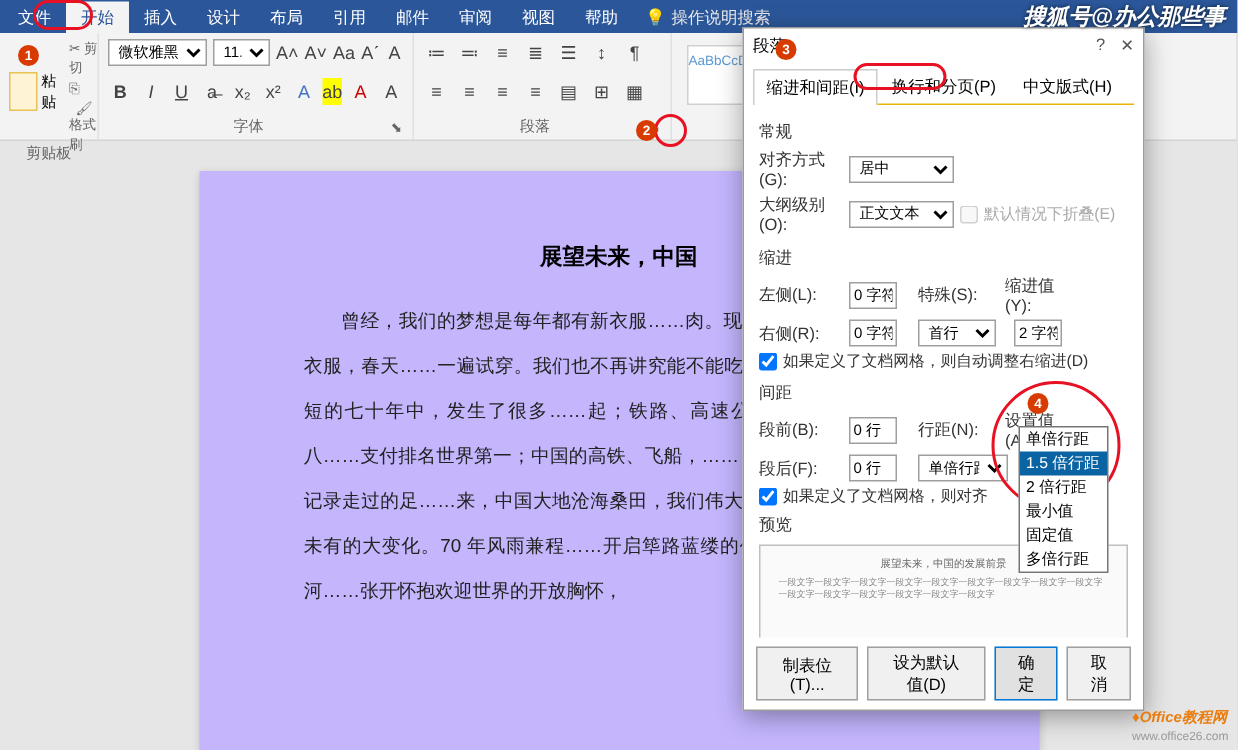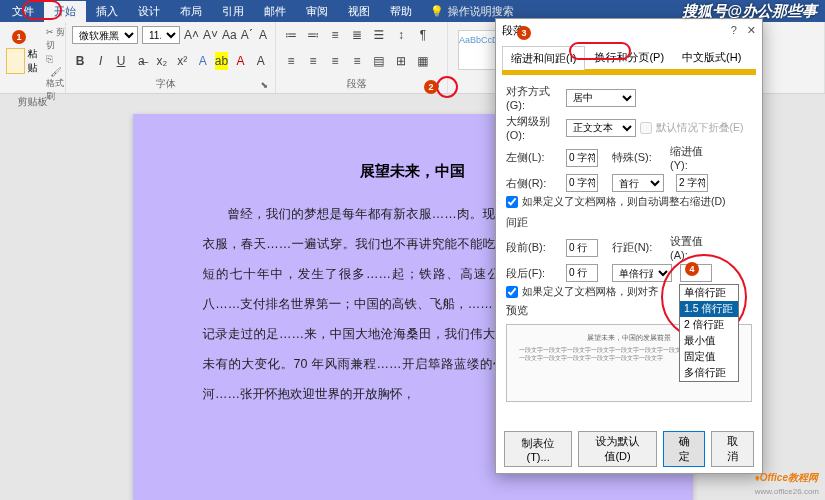--- a/index.html
+++ b/index.html
@@ -31,21 +31,21 @@
 
 .workspace { height: 406px; background: #e6e6e6; display: flex; justify-content: center; overflow: hidden; }
 .page { margin-top: 20px; width: 560px; background: #c4b5fd; box-shadow: 0 2px 6px rgba(0,0,0,.2); padding: 48px 70px; }
 .page h2 { font-size: 15px; font-weight: bold; text-align: center; margin-bottom: 18px; }
 .page p { font-size: 12.5px; line-height: 2.4; text-indent: 2em; text-align: justify; color: #222; }
 
 
 .dlg { position: absolute; right: 62px; top: 18px; width: 268px; height: 456px; background: #fff; border: 1px solid #9b9b9b; box-shadow: 0 4px 16px rgba(0,0,0,.35); display: flex; flex-direction: column; }
 .dlg-titlebar { height: 22px; display: flex; align-items: center; justify-content: space-between; padding: 0 6px; font-size: 11px; }
 .dlg-title-btns { display: flex; gap: 10px; color: #555; }
-.dlg-tabs { display: flex; border-bottom: 6px solid #eab308; margin: 4px 6px 0 6px; }
+.dlg-tabs { display: flex; border-bottom: 1px solid #eab308; margin: 4px 6px 0 6px; }
 .dlg-tab { padding: 4px 8px; font-size: 11px; border: 1px solid transparent; border-bottom: none; cursor: pointer; }
 .dlg-tab.active { border-color: #ccc; background: #fff; position: relative; top: 1px; }
 .dlg-body { padding: 6px 10px; font-size: 11px; color: #333; flex: 1; overflow: hidden; }
 .sect-title { font-size: 11px; margin: 4px 0 4px 0; }
 .row { display: flex; align-items: center; gap: 4px; margin: 3px 0; }
 .row label { width: 56px; }
 .ctl { height: 18px; border: 1px solid #9f9f9f; font-size: 10px; padding: 0 2px; background: #fff; }
 .spin { width: 32px; }
 .sel { width: 70px; }
 .chk { width: 12px; height: 12px; }
@@ -186,31 +186,33 @@
       <span>?</span>
       <span>✕</span>
     </span>
   </div>
   <div class="dlg-tabs">
     <span class="dlg-tab active">缩进和间距(I)</span>
     <span class="dlg-tab">换行和分页(P)</span>
     <span class="dlg-tab">中文版式(H)</span>
   </div>
   <div class="dlg-body">
+    <div class="sect-title">常规</div>
     <div class="row">
         <label>对齐方式(G):</label>
         <select class="ctl sel"><option>居中</option></select>
       </div>
     <div class="row">
         <label>大纲级别(O):</label>
         <select class="ctl sel"><option>正文文本</option></select>
       <input type="checkbox" class="chk" disabled="" style="">
         <span class="note" style="color:#aaa">默认情况下折叠(E)</span>
       </div>
 
+    <div class="sect-title" style="margin-top:8px">缩进</div>
     <div class="row">
         <label>左侧(L):</label>
         <input class="ctl spin" value="0 字符" style="">
       <label style="width:42px;margin-left:10px">特殊(S):</label>
       <label style="width:48px;margin-left:12px">缩进值(Y):</label>
       </div>
     <div class="row">
         <label>右侧(R):</label>
         <input class="ctl spin" value="0 字符" style="">
       <select class="ctl" style="width:52px;margin-left:10px"><option>首行</option></select>

